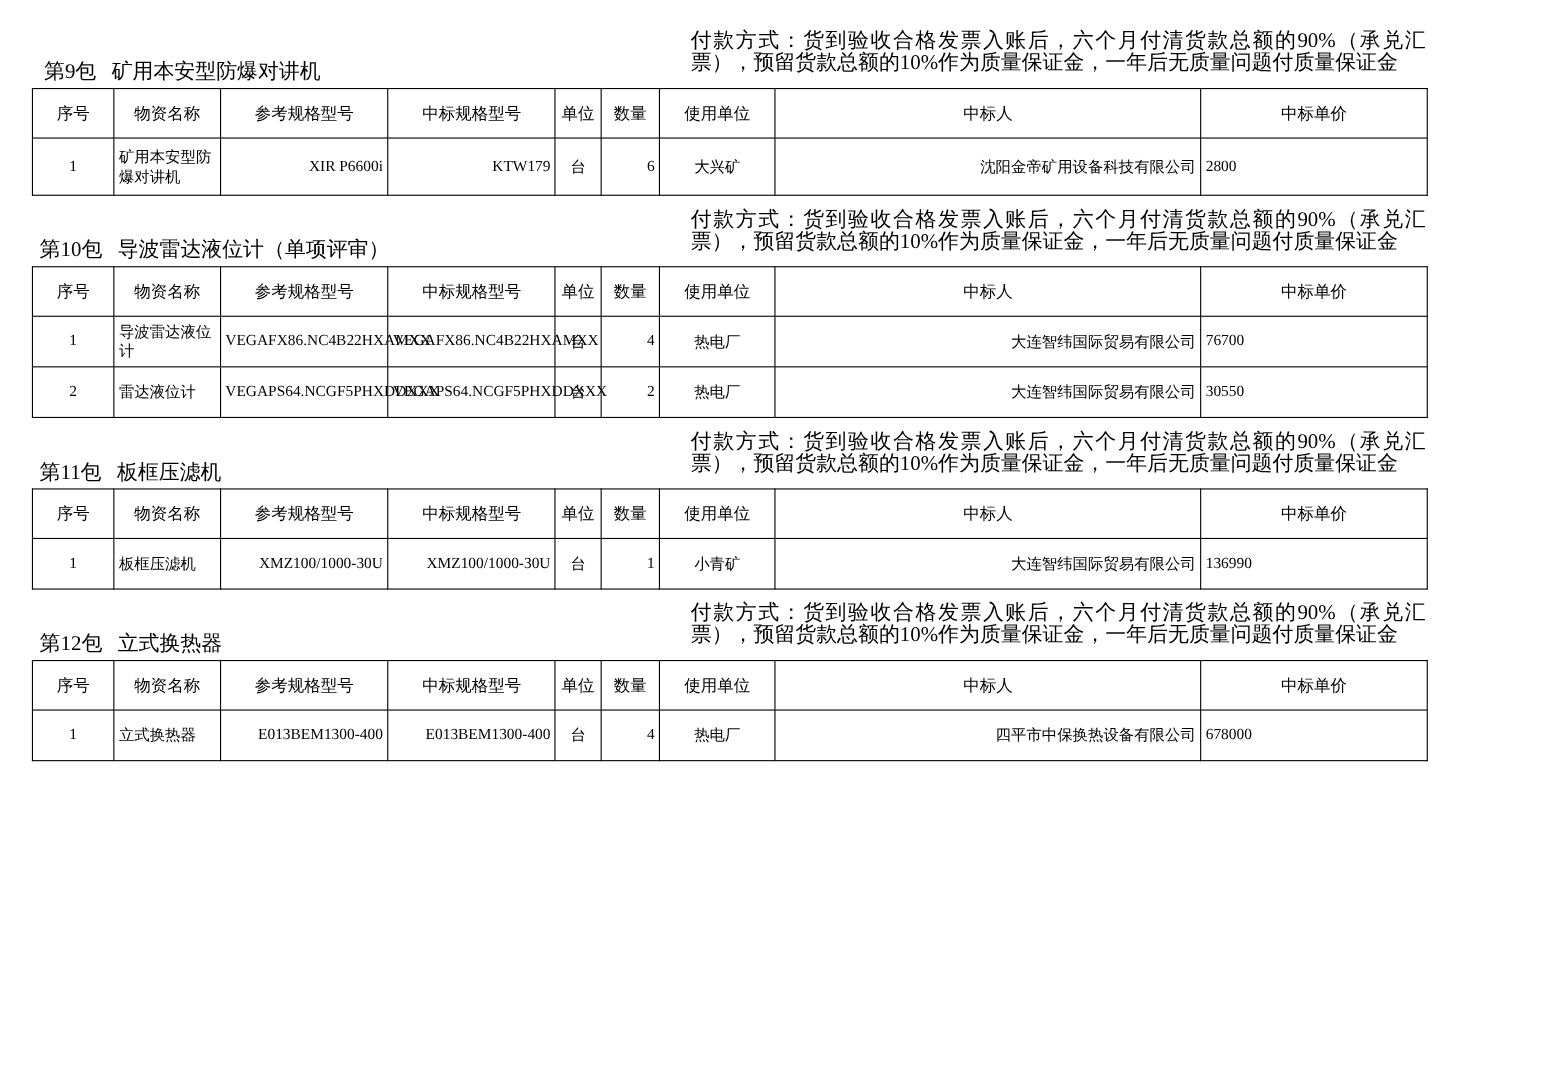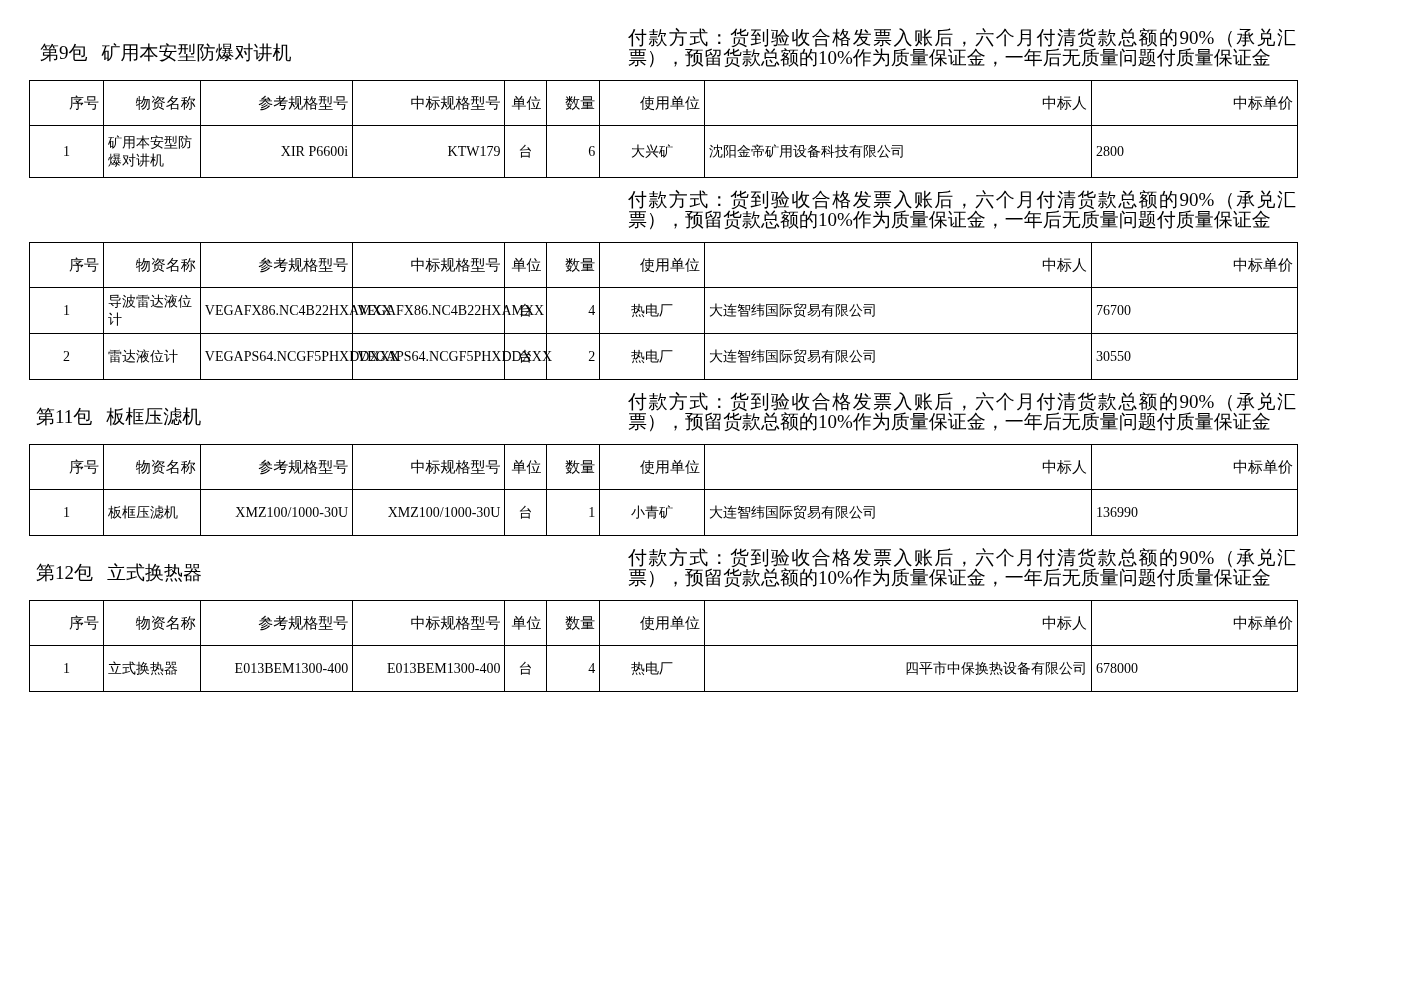--- a/index.html
+++ b/index.html
@@ -24,21 +24,21 @@
     position: relative;
     margin: 0;
   }
   .sec-head {
     position: relative;
     height: 46px;
   }
   .pkg-title {
     position: absolute;
     left: 40px;
-    bottom: 14px;
+    bottom: 2px;
     font-size: 19px;
     font-family: "Liberation Serif", "DejaVu Serif", serif;
     white-space: nowrap;
   }
   .pkg-title .pkg-no {
     letter-spacing: 0px;
   }
   .pkg-title .pkg-name {
     margin-left: 14px;
   }
@@ -61,42 +61,42 @@
   }
   table.bid th, table.bid td {
     border: 1px solid #000000;
     font-weight: normal;
     font-size: 14px;
     padding: 2px 4px;
     vertical-align: middle;
     font-family: "Liberation Serif", "DejaVu Serif", serif;
   }
   table.bid th {
-    text-align: right;
+    text-align: center;
     height: 40px;
     font-size: 15px;
   }
   
   col.c-seq    { width: 72px; }
   col.c-name   { width: 94px; }
   col.c-refspec{ width: 148px; }
   col.c-bidspec{ width: 148px; }
   col.c-unit   { width: 40px; }
   col.c-qty    { width: 52px; }
   col.c-user   { width: 102px; }
   col.c-winner { width: 376px; }
   col.c-price  { width: 200px; }
 
   td.seq   { text-align: center; }
   td.name  { text-align: left; }
   td.spec  { text-align: right; font-family: "Liberation Mono", "DejaVu Sans Mono", monospace; font-size: 13.5px; }
   td.unit  { text-align: center; }
   td.qty   { text-align: right; padding-right: 8px; }
   td.user  { text-align: center; }
-  td.winner{ text-align: left; }
+  td.winner{ text-align: right; }
   td.winner.left { text-align: right; padding-left: 6px; }
   td.price { text-align: left; font-family: "Liberation Mono", "DejaVu Sans Mono", monospace; font-size: 14px; }
 
   .row-h-1 { height: 52px; }
   .row-h-2 { height: 46px; }
 </style>
 </head>
 <body>
 
 <div class="page">
@@ -144,20 +144,23 @@
           <td class="user">大兴矿</td>
           <td class="winner">沈阳金帝矿用设备科技有限公司</td>
           <td class="price">2800</td>
         </tr>
       </tbody>
     </table>
   </div>
 
   <div class="section" style="padding-top:18px;">
     <div class="sec-head">
+      <div class="pkg-title" style="left:36px;">
+        <span class="pkg-no">第10包</span><span class="pkg-name">导波雷达液位计（单项评审）</span>
+      </div>
       <div class="payterm">付款方式：货到验收合格发票入账后，六个月付清货款总额的90%（承兑汇票），预留货款总额的10%作为质量保证金，一年后无质量问题付质量保证金</div>
     </div>
     <table class="bid">
       <colgroup>
         <col class="c-seq">
           <col class="c-name">
           <col class="c-refspec">
           <col class="c-bidspec">
           <col class="c-unit">
           <col class="c-qty">

